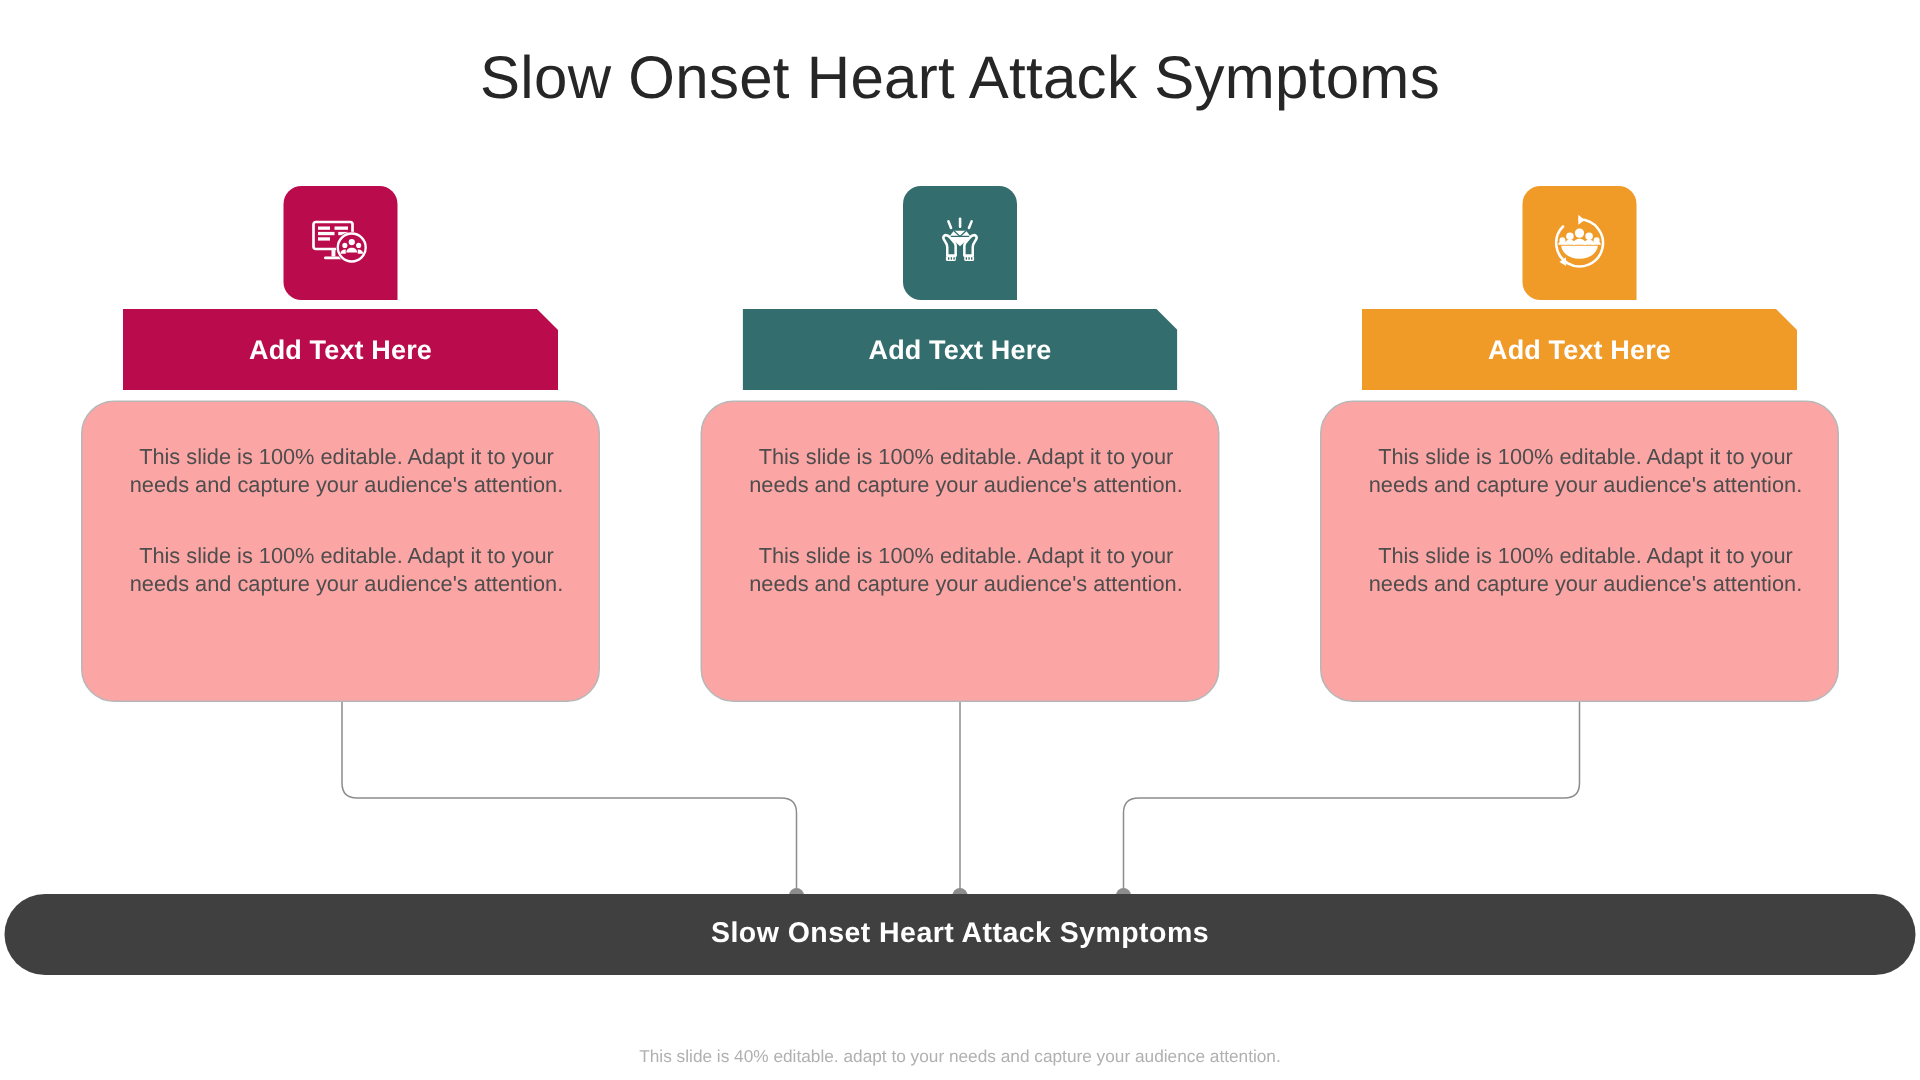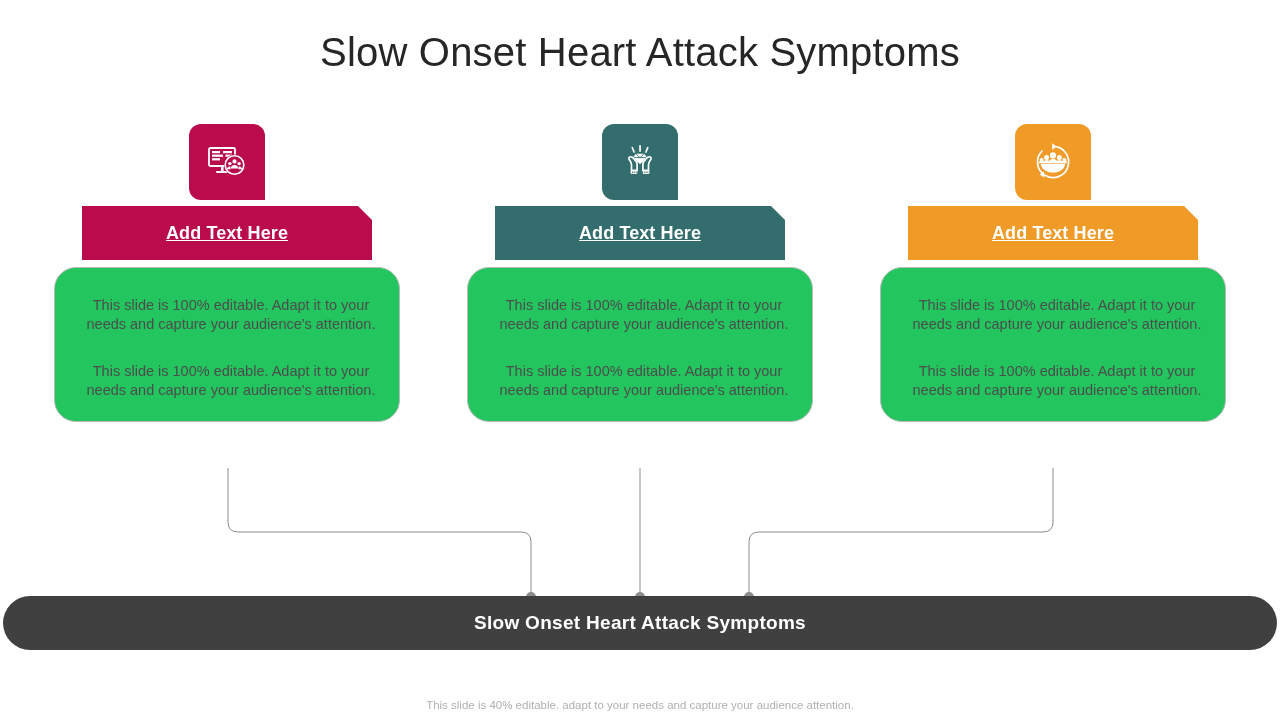--- a/index.html
+++ b/index.html
@@ -85,46 +85,45 @@
     justify-content: center;
     clip-path: polygon(0 0, 276px 0, 100% 14px, 100% 100%, 0 100%);
   }
   .banner-label {
     color: #ffffff;
     font-size: 18px;
     font-weight: bold;
     letter-spacing: 0.1px;
     position: relative;
     z-index: 2;
-    text-decoration: underline;
   }
   .banner-arrow {
     position: absolute;
     left: 50%;
     bottom: -13px;
     transform: translateX(-50%);
     width: 0;
     height: 0;
     border-left: 14px solid transparent;
     border-right: 14px solid transparent;
     border-top: 14px solid currentColor;
     z-index: 3;
   }
 
   
   .card {
     position: absolute;
     top: 143px;
     left: 0;
     width: 346px;
-    height: 155px;
+    height: 201px;
     box-sizing: border-box;
     border: 1px solid #b7b7b7;
     border-radius: 22px;
-    background: #22c55e;
+    background: #fca5a5;
     padding: 28px 22px 0 30px;
     text-align: center;
   }
   .card p {
     margin: 0;
     font-size: 14.5px;
     line-height: 19px;
     color: #4d4d4d;
   }
   .card p + p { margin-top: 28px; }

